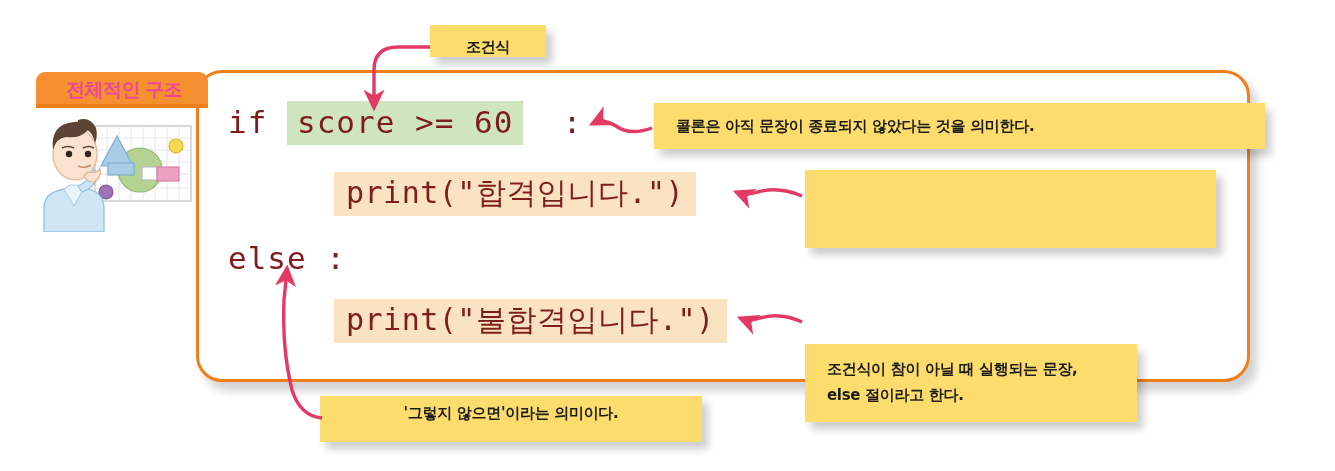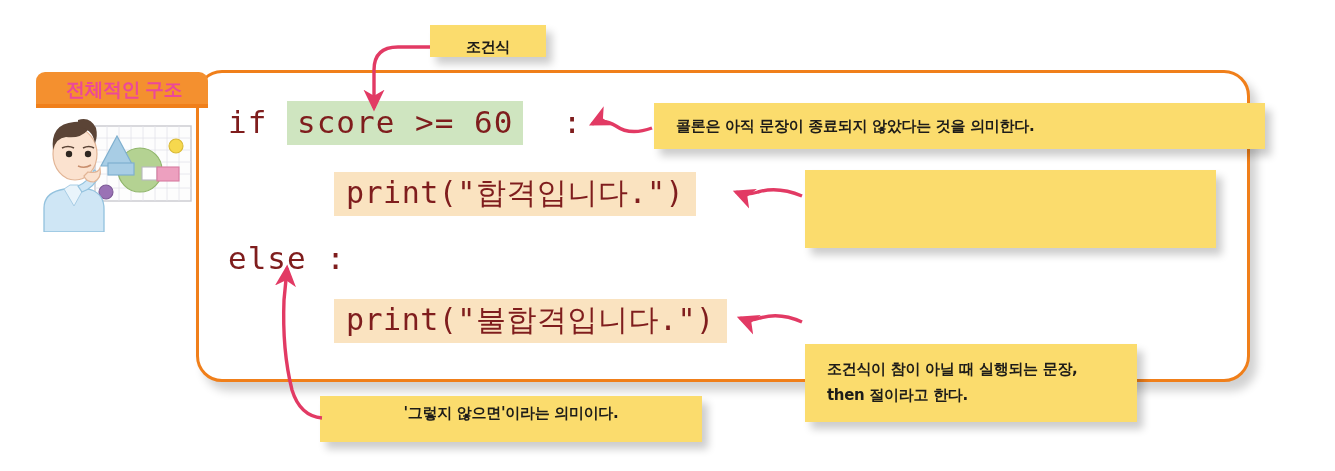--- a/index.html
+++ b/index.html
@@ -248,21 +248,21 @@
 
   <div class="callout callout-cond">조건식</div>
 
   <div class="callout callout-colon">콜론은 아직 문장이 종료되지 않았다는 것을 의미한다.</div>
 
   <div class="callout callout-then">
   </div>
 
   <div class="callout callout-else-desc">
     <div>조건식이 참이 아닐 때 실행되는 문장,</div>
-    <div>then 절이라고 한다.</div>
+    <div>else 절이라고 한다.</div>
   </div>
 
   <div class="callout callout-meaning">'그렇지 않으면'이라는 의미이다.</div>
 
   <svg class="arrows" viewBox="0 0 1335 471" xmlns="http://www.w3.org/2000/svg">
     <defs>
       <marker id="ah" markerWidth="7" markerHeight="7" refX="5.4" refY="3.5" orient="auto">
         <path d="M0,0.4 L6.4,3.5 L0,6.6 L1.8,3.5 Z" fill="#E23A64"></path>
       </marker>
     </defs>

